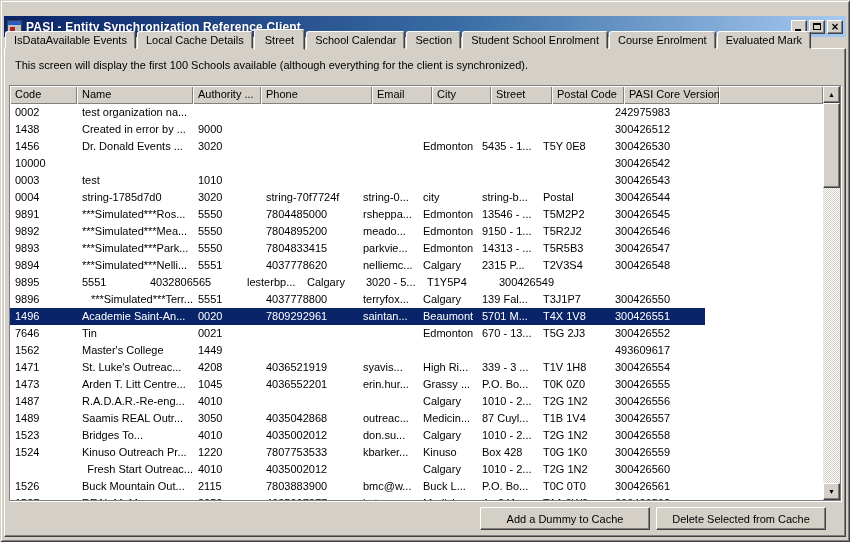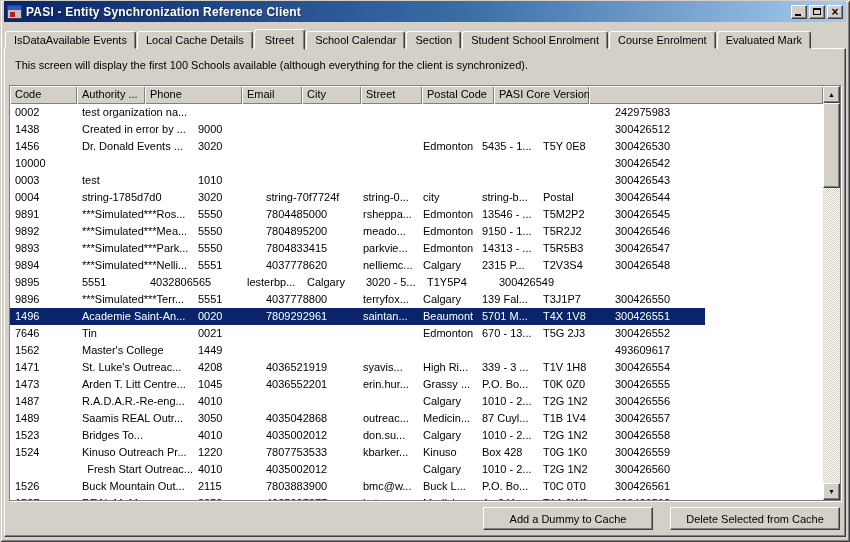--- a/index.html
+++ b/index.html
@@ -7,21 +7,21 @@
               font-family:"Liberation Sans", sans-serif; font-size:11px; color:#000; }
 
   .window {
     position:relative; width:850px; height:542px; background:#d4d0c8;
     box-shadow: inset 1px 1px 0 #d4d0c8, inset -1px -1px 0 #404040,
                 inset 2px 2px 0 #fff, inset -2px -2px 0 #808080;
   }
 
   
   .titlebar {
-    position:absolute; left:4px; top:1px; right:4px; height:21px;
+    position:absolute; left:4px; top:16px; right:4px; height:21px;
     background:linear-gradient(to right, #0a246a, #3a6ea5 55%, #a6caf0);
     display:flex; align-items:center; padding:0 3px;
   }
   .app-icon { width:15px; height:14px; position:relative; background:#c0c0c0;
     border:1px solid #404040; margin-right:4px; flex:0 0 auto; }
   .app-icon::before { content:""; position:absolute; left:0; top:0; right:0; height:4px; background:#2a5bc4; }
   .app-icon::after  { content:""; position:absolute; left:2px; top:6px; width:5px; height:5px; background:#b02020; }
   .title-text { color:#fff; font-weight:bold; font-size:12px; letter-spacing:0.2px;
     text-shadow:1px 1px 0 rgba(0,0,0,0.35); white-space:nowrap; overflow:hidden; flex:1; }
   .win-buttons { display:flex; gap:2px; margin-left:4px; }
@@ -93,21 +93,21 @@
       linear-gradient(45deg, #fff 25%, transparent 25%, transparent 75%, #fff 75%);
     background-size:2px 2px; background-position:0 0, 1px 1px;
   }
   .sb-thumb {
     position:absolute; left:0; top:0; width:17px; height:85px; background:#d4d0c8;
     border:1px solid; border-color:#fff #404040 #404040 #fff;
     box-shadow: inset -1px -1px 0 #808080;
   }
 
   
-  .btn-row { position:absolute; right:5px; bottom:6px; display:flex; gap:17px;justify-content:flex-end; }
+  .btn-row { position:absolute; right:19px; bottom:6px; display:flex; gap:6px;justify-content:flex-end; }
   .btn-row button {
     width:170px; height:23px; background:#d4d0c8;
     border:1px solid; border-color:#fff #404040 #404040 #fff;
     box-shadow: inset -1px -1px 0 #808080;
     font-family:"Liberation Sans", sans-serif; font-size:11px; color:#000; cursor:default;
   }
 </style>
 </head>
 <body>
 
@@ -140,22 +140,23 @@
       <div class="tab">Evaluated Mark</div>
     </div>
 
   <div class="tabpage">
     <div class="desc">This screen will display the first 100 Schools available (although everything for the client is synchronized).</div>
 
     <div class="grid">
       <div class="grid-main">
         <div class="grid-header">
             <div class="hcell" style="width: 67px;">Code</div>
+            <div class="hcell" style="width: 116px;">Name</div>
             <div class="hcell" style="width: 68px;">Authority ...</div>
-            <div class="hcell" style="width: 97px;">Phone</div>
+            <div class="hcell" style="width: 111px;">Phone</div>
             <div class="hcell" style="width: 60px;">Email</div>
             <div class="hcell" style="width: 59px;">City</div>
             <div class="hcell" style="width: 61px;">Street</div>
             <div class="hcell" style="width: 72px;">Postal Code</div>
             <div class="hcell" style="width: 95px;">PASI Core Version</div>
             <div class="hcell filler"></div>
           </div>
         <div class="grid-body">
             <div class="grid-row">
               <div class="gcell" style="width: 67px;">0002</div>
@@ -283,21 +284,21 @@
               <div class="gcell" style="width: 97px;">4032806565</div>
               <div class="gcell" style="width: 60px;">lesterbp...</div>
               <div class="gcell" style="width: 59px;">Calgary</div>
               <div class="gcell" style="width: 61px;">3020 - 5...</div>
               <div class="gcell" style="width: 72px;">T1Y5P4</div>
               <div class="gcell" style="width: 95px;">300426549</div>
               <div class="gcell filler"></div>
             </div>
             <div class="grid-row">
               <div class="gcell" style="width: 67px;">9896</div>
-              <div class="gcell" style="width: 116px;">***Simulated***Terr...</div>
+              <div class="gcell" style="width: 116px; text-align: right;">***Simulated***Terr...</div>
               <div class="gcell" style="width: 68px;">5551</div>
               <div class="gcell" style="width: 97px;">4037778800</div>
               <div class="gcell" style="width: 60px;">terryfox...</div>
               <div class="gcell" style="width: 59px;">Calgary</div>
               <div class="gcell" style="width: 61px;">139 Fal...</div>
               <div class="gcell" style="width: 72px;">T3J1P7</div>
               <div class="gcell" style="width: 95px;">300426550</div>
               <div class="gcell filler"></div>
             </div>
             <div class="grid-row selected">

